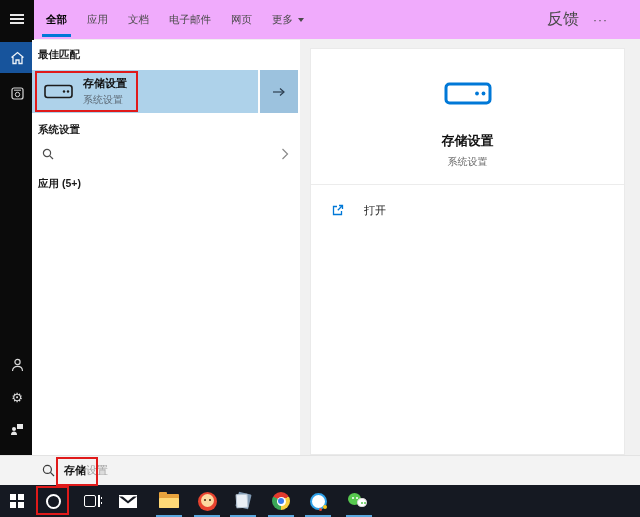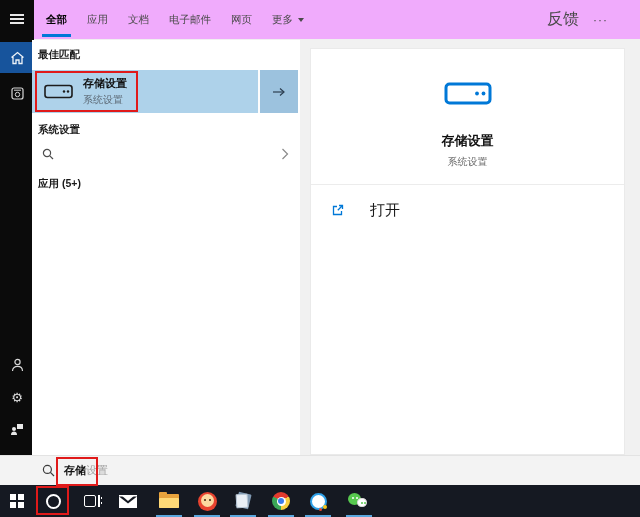--- a/index.html
+++ b/index.html
@@ -52,21 +52,21 @@
 
   
   .preview { position:absolute; left:300px; top:40px; width:340px; height:415px; background:#f1f1f1; }
   .card { position:absolute; left:10px; top:8px; width:315px; height:407px; background:#fff; border:1px solid #eaeaea; }
   .card-top { display:flex; flex-direction:column; align-items:center; }
   .drive-big { margin-top:33px; }
   .card-title { margin-top:27px; font-size:13px; font-weight:bold; color:#111; }
   .card-sub { margin-top:5px; font-size:10px; color:#6a6a6a; }
   .card-divider { position:absolute; left:0; right:0; top:135px; border-top:1px solid #ececec; }
   .open-row { position:absolute; left:0; top:148px; width:100%; height:26px; display:flex; align-items:center; padding-left:20px; }
-  .open-label { margin-left:26px; font-size:15px; color:#1a1a1a; }
+  .open-label { margin-left:20px; font-size:11px; color:#1a1a1a; }
 
   
   .searchband { position:absolute; left:0; top:455px; width:640px; height:30px; background:#f3f3f3;
                 border-top:1px solid #e3e3e3; display:flex; align-items:center; }
   .searchband .mag2 { margin-left:42px; display:flex; }
   .search-text { margin-left:9px; font-size:11px; }
   .search-typed { color:#111; font-weight:bold; }
   .search-suggest { color:#a3a3a3; }
 
   

